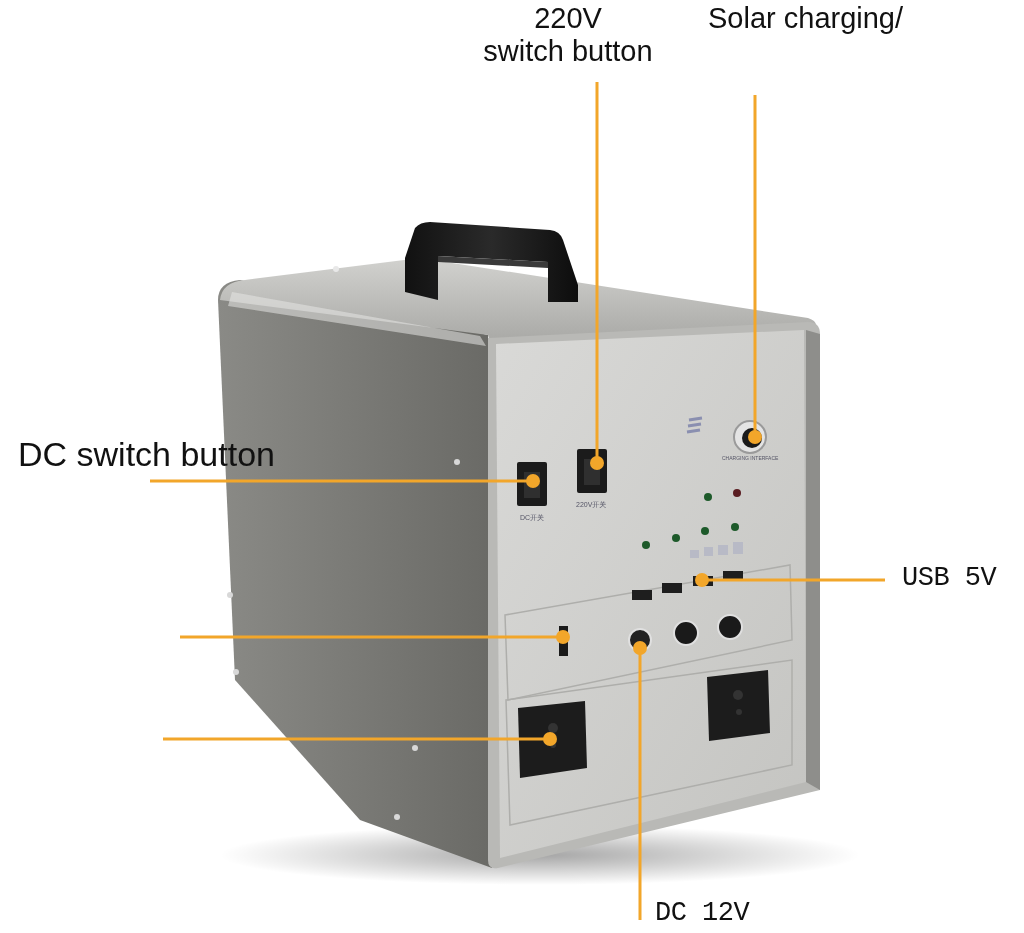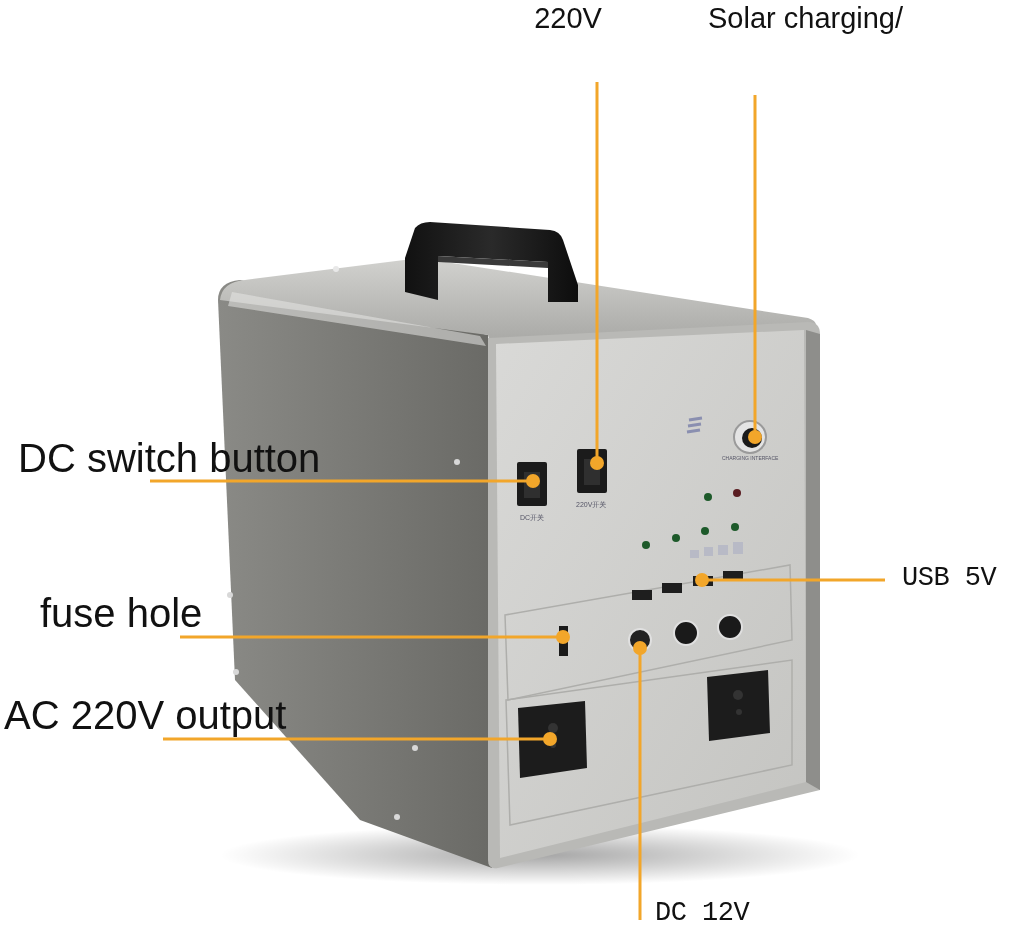--- a/index.html
+++ b/index.html
@@ -1,19 +1,19 @@
 <!DOCTYPE html>
 <html><head>
 <meta charset="utf-8">
 <style>
   html, body { margin:0; padding:0; background:#ffffff; }
   body { width:1024px; height:933px; position:relative; overflow:hidden; font-family:"Liberation Sans", sans-serif; }
   #stage { position:absolute; left:0; top:0; width:1024px; height:933px; }
   .label { position:absolute; color:#111; font-family:"Liberation Sans", sans-serif; white-space:nowrap; line-height:1.15; }
-  .l-big { font-size:40px; }
+  .l-big { font-size:34px; }
   .l-mid { font-size:29px; }
   .l-top { font-size:29px; text-align:center; }
   .l-cond { font-family:Liberation Mono, monospace; font-size:27px; letter-spacing:-0.5px; }
 </style>
 </head>
 <body>
 
 <div id="stage">
   <svg width="1024" height="933" viewBox="0 0 1024 933" xmlns="http://www.w3.org/2000/svg">
     <defs>
@@ -126,22 +126,21 @@
       <circle cx="702" cy="580" r="7"></circle>
       <circle cx="563" cy="637" r="7"></circle>
       <circle cx="550" cy="739" r="7"></circle>
       <circle cx="640" cy="648" r="7"></circle>
     </g>
   </svg>
 
   
   <div class="label l-top" style="left:468px; top:2px; width:200px;">
     <div>220V</div>
+    <div>switch button</div>
   </div>
   <div class="label l-mid" style="left:695px; top:2px;margin-left:13px;">
     <div>Solar charging/</div>
   </div>
   <div class="label l-big" style="left:18px; top:435px;">DC switch button</div>
   <div class="label l-cond" style="left:902px; top:563px;">USB 5V</div>
-  <div class="label l-big" style="left:40px; top:590px;">fuse hole</div>
-  <div class="label l-big" style="left:4px; top:692px;">AC 220V output</div>
   <div class="label l-cond" style="left:655px; top:898px;">DC 12V</div>
 </div>
 
 </body></html>

